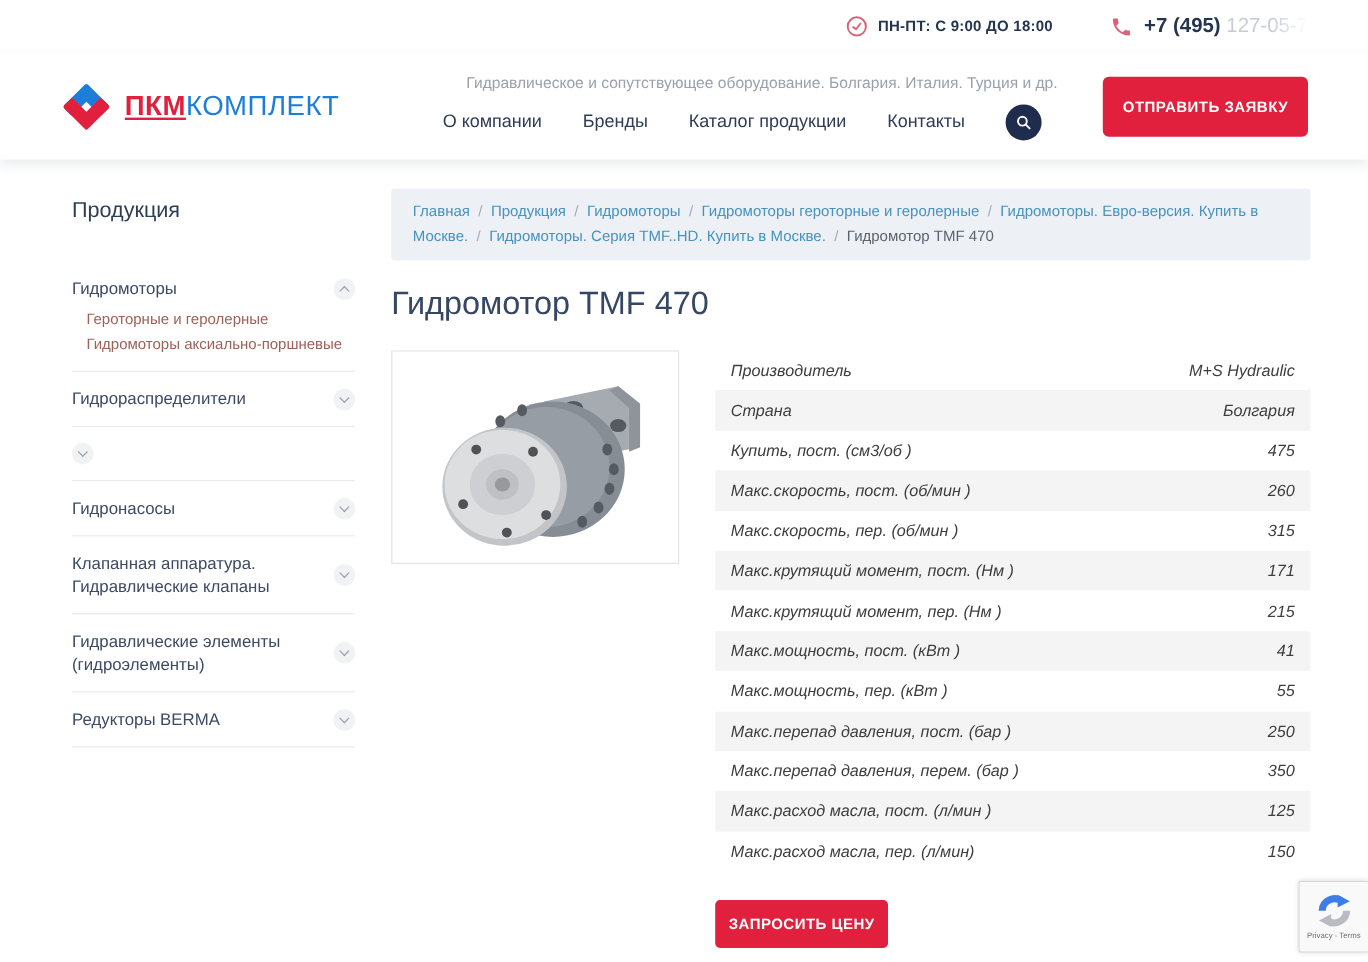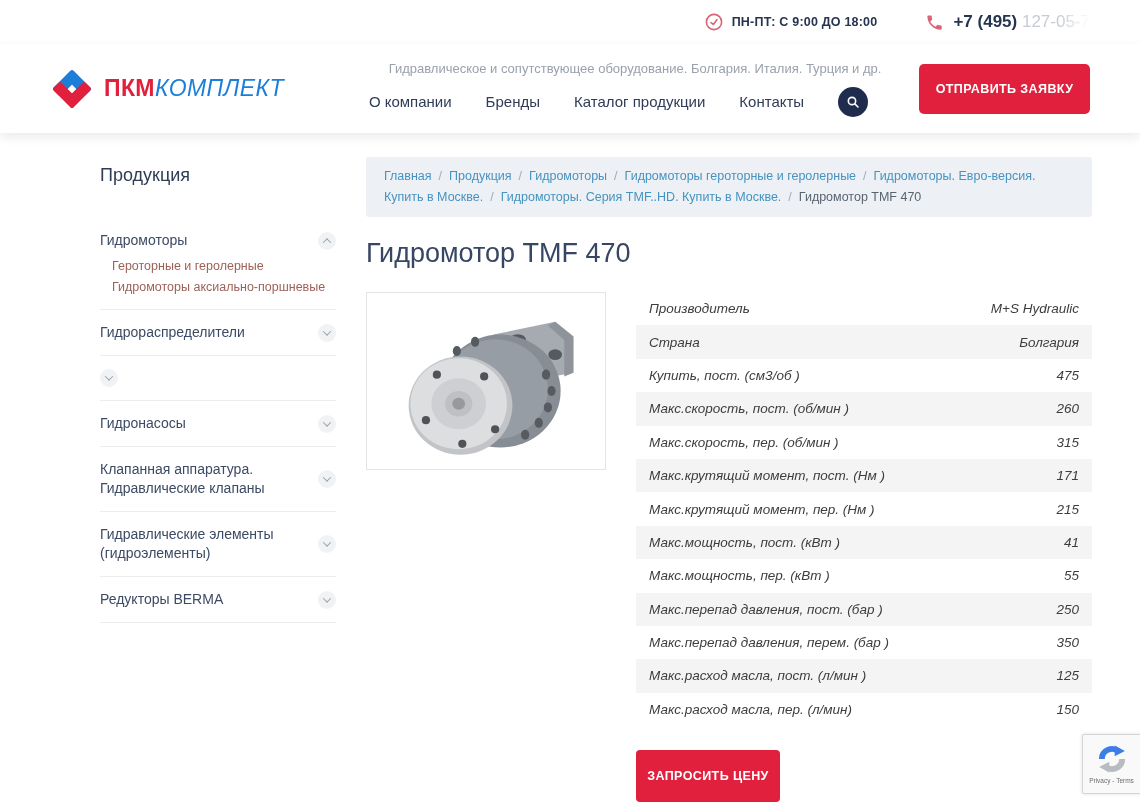--- a/index.html
+++ b/index.html
@@ -19,34 +19,34 @@
   .phone{font-size:17px;font-weight:700;color:var(--navy);}
   .phone .faded{color:#c6cbd4;font-weight:400;
     -webkit-mask-image:linear-gradient(to right,#000 55%,transparent 100%);
     mask-image:linear-gradient(to right,#000 55%,transparent 100%);}
 
   
   .header{height:89px;display:flex;align-items:center;padding:0 50px;
     box-shadow:0 4px 10px rgba(40,50,70,.10);position:relative;z-index:5;background:#fff;}
   .logo{display:flex;align-items:center;gap:10px;flex:0 0 268px;cursor:pointer;}
   .logo-text{font-size:23px;letter-spacing:.4px;white-space:nowrap;}
-  .logo-text .p1{color:var(--accent);font-weight:700;}
-  .logo-text .p2{color:var(--logo_blue);font-weight:500;font-style:italic;}
+  .logo-text .p1{color:var(--accent);font-weight:700;text-decoration:underline;}
+  .logo-text .p2{color:var(--logo_blue);font-weight:500;}
   .header-center{flex:1;display:flex;flex-direction:column;align-items:center;gap:11px;}
   .tagline{font-size:13px;color:var(--muted);margin-left:33px;}
   .nav{display:flex;align-items:center;gap:34px;}
   .nav a{font-size:15px;color:#2e3c58;text-decoration:none;font-weight:500;cursor:pointer;}
   .search-btn{width:30px;height:30px;border-radius:50%;background:#1f2c4d;border:none;
     display:flex;align-items:center;justify-content:center;cursor:pointer;}
   .cta{flex:none;width:171px;height:50px;background:var(--accent);color:#fff;border:none;
     border-radius:5px;font-size:12.5px;font-weight:700;letter-spacing:.4px;cursor:pointer;
     font-family:inherit;}
 
   
-  .main{display:flex;padding:24px 48px 0 60px;margin-left:40px;}
+  .main{display:flex;padding:24px 48px 0 60px;}
   .sidebar{flex:0 0 236px;margin-right:30px;}
   .sidebar-title{font-size:18px;font-weight:500;color:#2e3c54;margin:8px 0 32px;}
   .menu-item{border-bottom:1px solid #ececee;padding:13px 0;}
   .menu-row{display:flex;justify-content:space-between;align-items:center;cursor:pointer;}
   .menu-label{font-size:14px;color:#3c4a63;line-height:19px;max-width:190px;}
   .chev-wrap{width:18px;height:18px;border-radius:50%;background:#f1f2f4;flex:none;
     display:flex;align-items:center;justify-content:center;cursor:pointer;}
   .chev{width:6px;height:6px;border-right:1.5px solid #98a0ae;border-bottom:1.5px solid #98a0ae;}
   .chev.down{transform:rotate(45deg) translate(-1px,-1px);}
   .chev.up{transform:rotate(-135deg) translate(-1px,-1px);}
@@ -68,21 +68,21 @@
   .product-row{display:flex;gap:30px;}
   .img-box{flex:none;width:240px;height:178px;border:1px solid #e3e4e6;background:#fff;
     display:flex;align-items:center;justify-content:center;}
   .spec-table{flex:1;}
   .spec-row{display:flex;justify-content:space-between;align-items:center;height:33.4px;
     padding:0 13px;font-size:13.5px;color:var(--text);font-style:italic;}
   .spec-row:nth-child(even){background:#f4f4f4;}
   .spec-label{white-space:nowrap;}
   .spec-value{white-space:nowrap;}
 
-  .cta2{display:block;margin:24px 0 0 270px;width:144px;height:52px;background:var(--accent);
+  .cta2{display:block;margin:24px 0 0 270px;width:144px;height:40px;background:var(--accent);
     color:#fff;border:none;border-radius:4px;font-size:12.5px;font-weight:700;
     letter-spacing:.4px;cursor:pointer;font-family:inherit;}
 
   
   .recaptcha{position:absolute;right:0;bottom:8px;width:58px;height:60px;background:#f9f9f9;
     border:1px solid #d5d5d5;border-right:none;border-radius:2px 0 0 2px;
     box-shadow:0 0 4px rgba(0,0,0,.12);display:flex;flex-direction:column;
     align-items:center;justify-content:center;cursor:pointer;}
   .recaptcha-links{font-size:6.5px;color:#6d6d6d;margin-top:3px;}
   .recaptcha-links a{color:#6d6d6d;text-decoration:none;}

